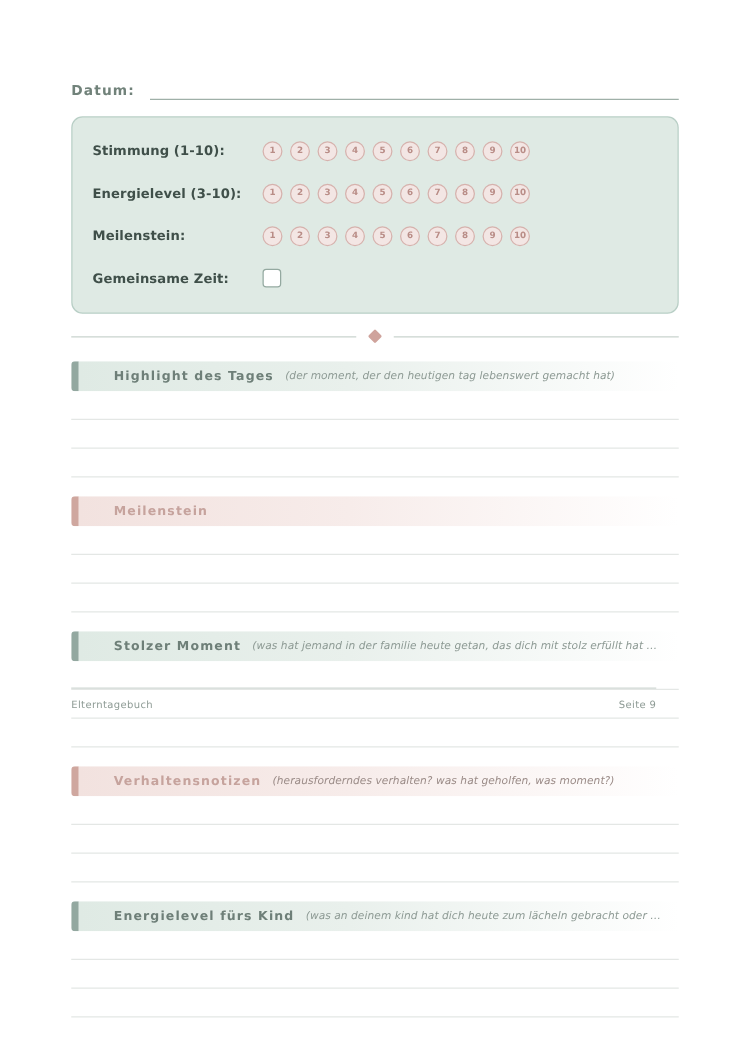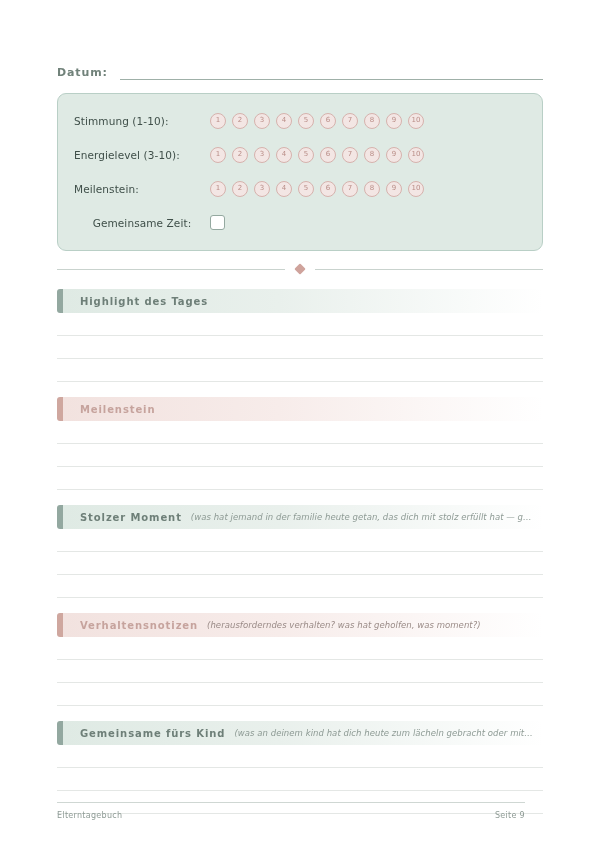--- a/index.html
+++ b/index.html
@@ -11,21 +11,21 @@
     width: 600px;
     height: 848px;
     font-family: "DejaVu Sans", "Liberation Sans", sans-serif;
     color: #5a6b63;
     overflow: hidden;
   }
 
   .page {
     position: relative;
     width: 600px;
-    height: 848px;
+    height: 596px;
     box-sizing: border-box;
     padding: 0 57px;
   }
 
   
   .datum-row {
     display: flex;
     align-items: flex-end;
     padding-top: 58px;
     height: 22px;
@@ -52,22 +52,23 @@
     border-radius: 9px;
     background: #dfeae4;
     padding: 12px 16px 13px 16px;
     box-sizing: border-box;
   }
   .rating-row {
     display: flex;
     align-items: center;
     height: 29px;
     margin-bottom: 5px;
-  }
-  .rating-row:last-child { margin-bottom: 0; text-align: center; }
+    font-weight: bold;
+  }
+  .rating-row:last-child { margin-bottom: 0; }
   .rating-label {
     font-size: 10.5px;
     color: #3f4f49;
     width: 136px;
     flex: 0 0 136px;
     letter-spacing: 0.1px;
   }
   .scale {
     display: flex;
     gap: 6px;
@@ -131,21 +132,21 @@
   .accent {
     width: 6px;
     height: 24px;
     flex: 0 0 6px;
   }
   .sec-head-body {
     flex: 1;
     height: 24px;
     display: flex;
     align-items: center;
-    padding-left: 17px;
+    padding-left: 28px;
     padding-right: 10px;
     overflow: hidden;
     box-sizing: border-box;
   }
   .sec-title {
     font-size: 10px;
     font-weight: bold;
     letter-spacing: 0.9px;
     white-space: nowrap;
   }
@@ -269,20 +270,21 @@
     <span class="diamond"></span>
     <span class="rule"></span>
   </div>
 
   <div id="sections-host">
       <div class="section theme-green">
         <div class="sec-header">
           <span class="accent"></span>
           <div class="sec-head-body">
             <span class="sec-title">Highlight des Tages</span>
+            <span class="sec-hint">(der moment, der den heutigen tag lebenswert gemacht hat)</span>
           </div>
         </div>
         <div class="lines">
           <div class="wline"></div>
           <div class="wline"></div>
           <div class="wline"></div>
         </div>
       </div>
       <div class="section theme-rose">
         <div class="sec-header">
@@ -322,21 +324,21 @@
         <div class="lines">
           <div class="wline"></div>
           <div class="wline"></div>
           <div class="wline"></div>
         </div>
       </div>
       <div class="section theme-green">
         <div class="sec-header">
           <span class="accent"></span>
           <div class="sec-head-body">
-            <span class="sec-title">Gemeinsame fürs Kind</span>
+            <span class="sec-title">Energielevel fürs Kind</span>
             <span class="sec-hint">(was an deinem kind hat dich heute zum lächeln gebracht oder mit dankbarkeit e...</span>
           </div>
         </div>
         <div class="lines">
           <div class="wline"></div>
           <div class="wline"></div>
           <div class="wline"></div>
         </div>
       </div>
     </div>

